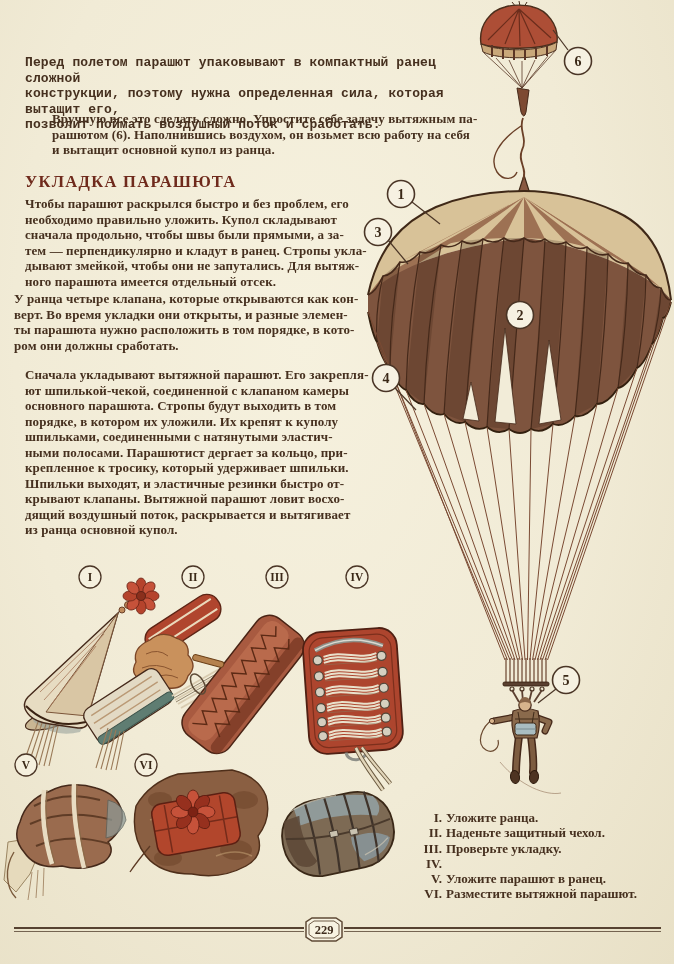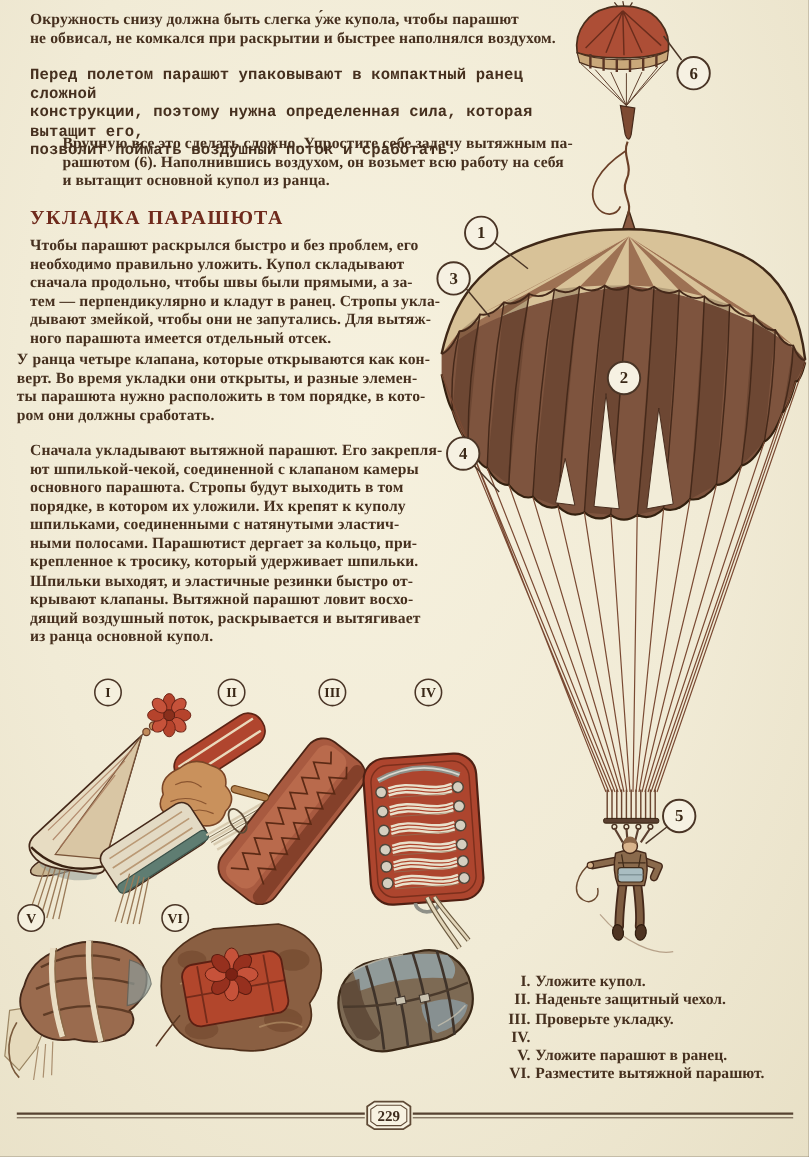--- a/index.html
+++ b/index.html
@@ -362,22 +362,20 @@
       <line x1="344" y1="928" x2="661" y2="928" stroke-width="2"></line>
       <line x1="344" y1="931.5" x2="661" y2="931.5" stroke-width="0.8"></line>
     </g>
     <g>
       <path d="M312,918 L336,918 L342,922 L342,937 L336,941 L312,941 L306,937 L306,922 Z" fill="#f7f2e1" stroke="#5f4a36" stroke-width="1.5"></path>
       <path d="M314,921 L334,921 L339,924.5 L339,934.5 L334,938 L314,938 L309,934.5 L309,924.5 Z" fill="none" stroke="#5f4a36" stroke-width="0.9"></path>
       <text class="badge-num" x="324" y="934" text-anchor="middle">229</text>
     </g>
   </svg>
 
-  <div id="p1" class="para intro">Окружность снизу должна быть слегка у́же купола, чтобы парашют
-не обвисал, не комкался при раскрытии и быстрее наполнялся воздухом.</div>
   <div id="p2" class="para intro">Перед полетом парашют упаковывают в компактный ранец сложной
 конструкции, поэтому нужна определенная сила, которая вытащит его,
 позволит поймать воздушный поток и сработать.</div>
   <div id="p3" class="para intro">Вручную все это сделать сложно. Упростите себе задачу вытяжным па-
 рашютом (6). Наполнившись воздухом, он возьмет всю работу на себя
 и вытащит основной купол из ранца.</div>
 
   <h2 class="heading">УКЛАДКА ПАРАШЮТА</h2>
   <div id="sp1" class="para sect">Чтобы парашют раскрылся быстро и без проблем, его
 необходимо правильно уложить. Купол складывают
@@ -397,21 +395,21 @@
 ными полосами. Парашютист дергает за кольцо, при-
 крепленное к тросику, который удерживает шпильки.
 Шпильки выходят, и эластичные резинки быстро от-
 крывают клапаны. Вытяжной парашют ловит восхо-
 дящий воздушный поток, раскрывается и вытягивает
 из ранца основной купол.</div>
 
   <div class="checklist">
     <div class="chk-row">
       <span class="chk-num">I.</span>
-      <span class="chk-text">Уложите купол.</span>
+      <span class="chk-text">Уложите ранца.</span>
     </div>
     <div class="chk-row">
       <span class="chk-num">II.</span>
       <span class="chk-text">Наденьте защитный чехол.</span>
     </div>
     <div class="chk-row">
       <span class="chk-num">III.</span>
       <span class="chk-text">Проверьте укладку.</span>
     </div>
     <div class="chk-row">

